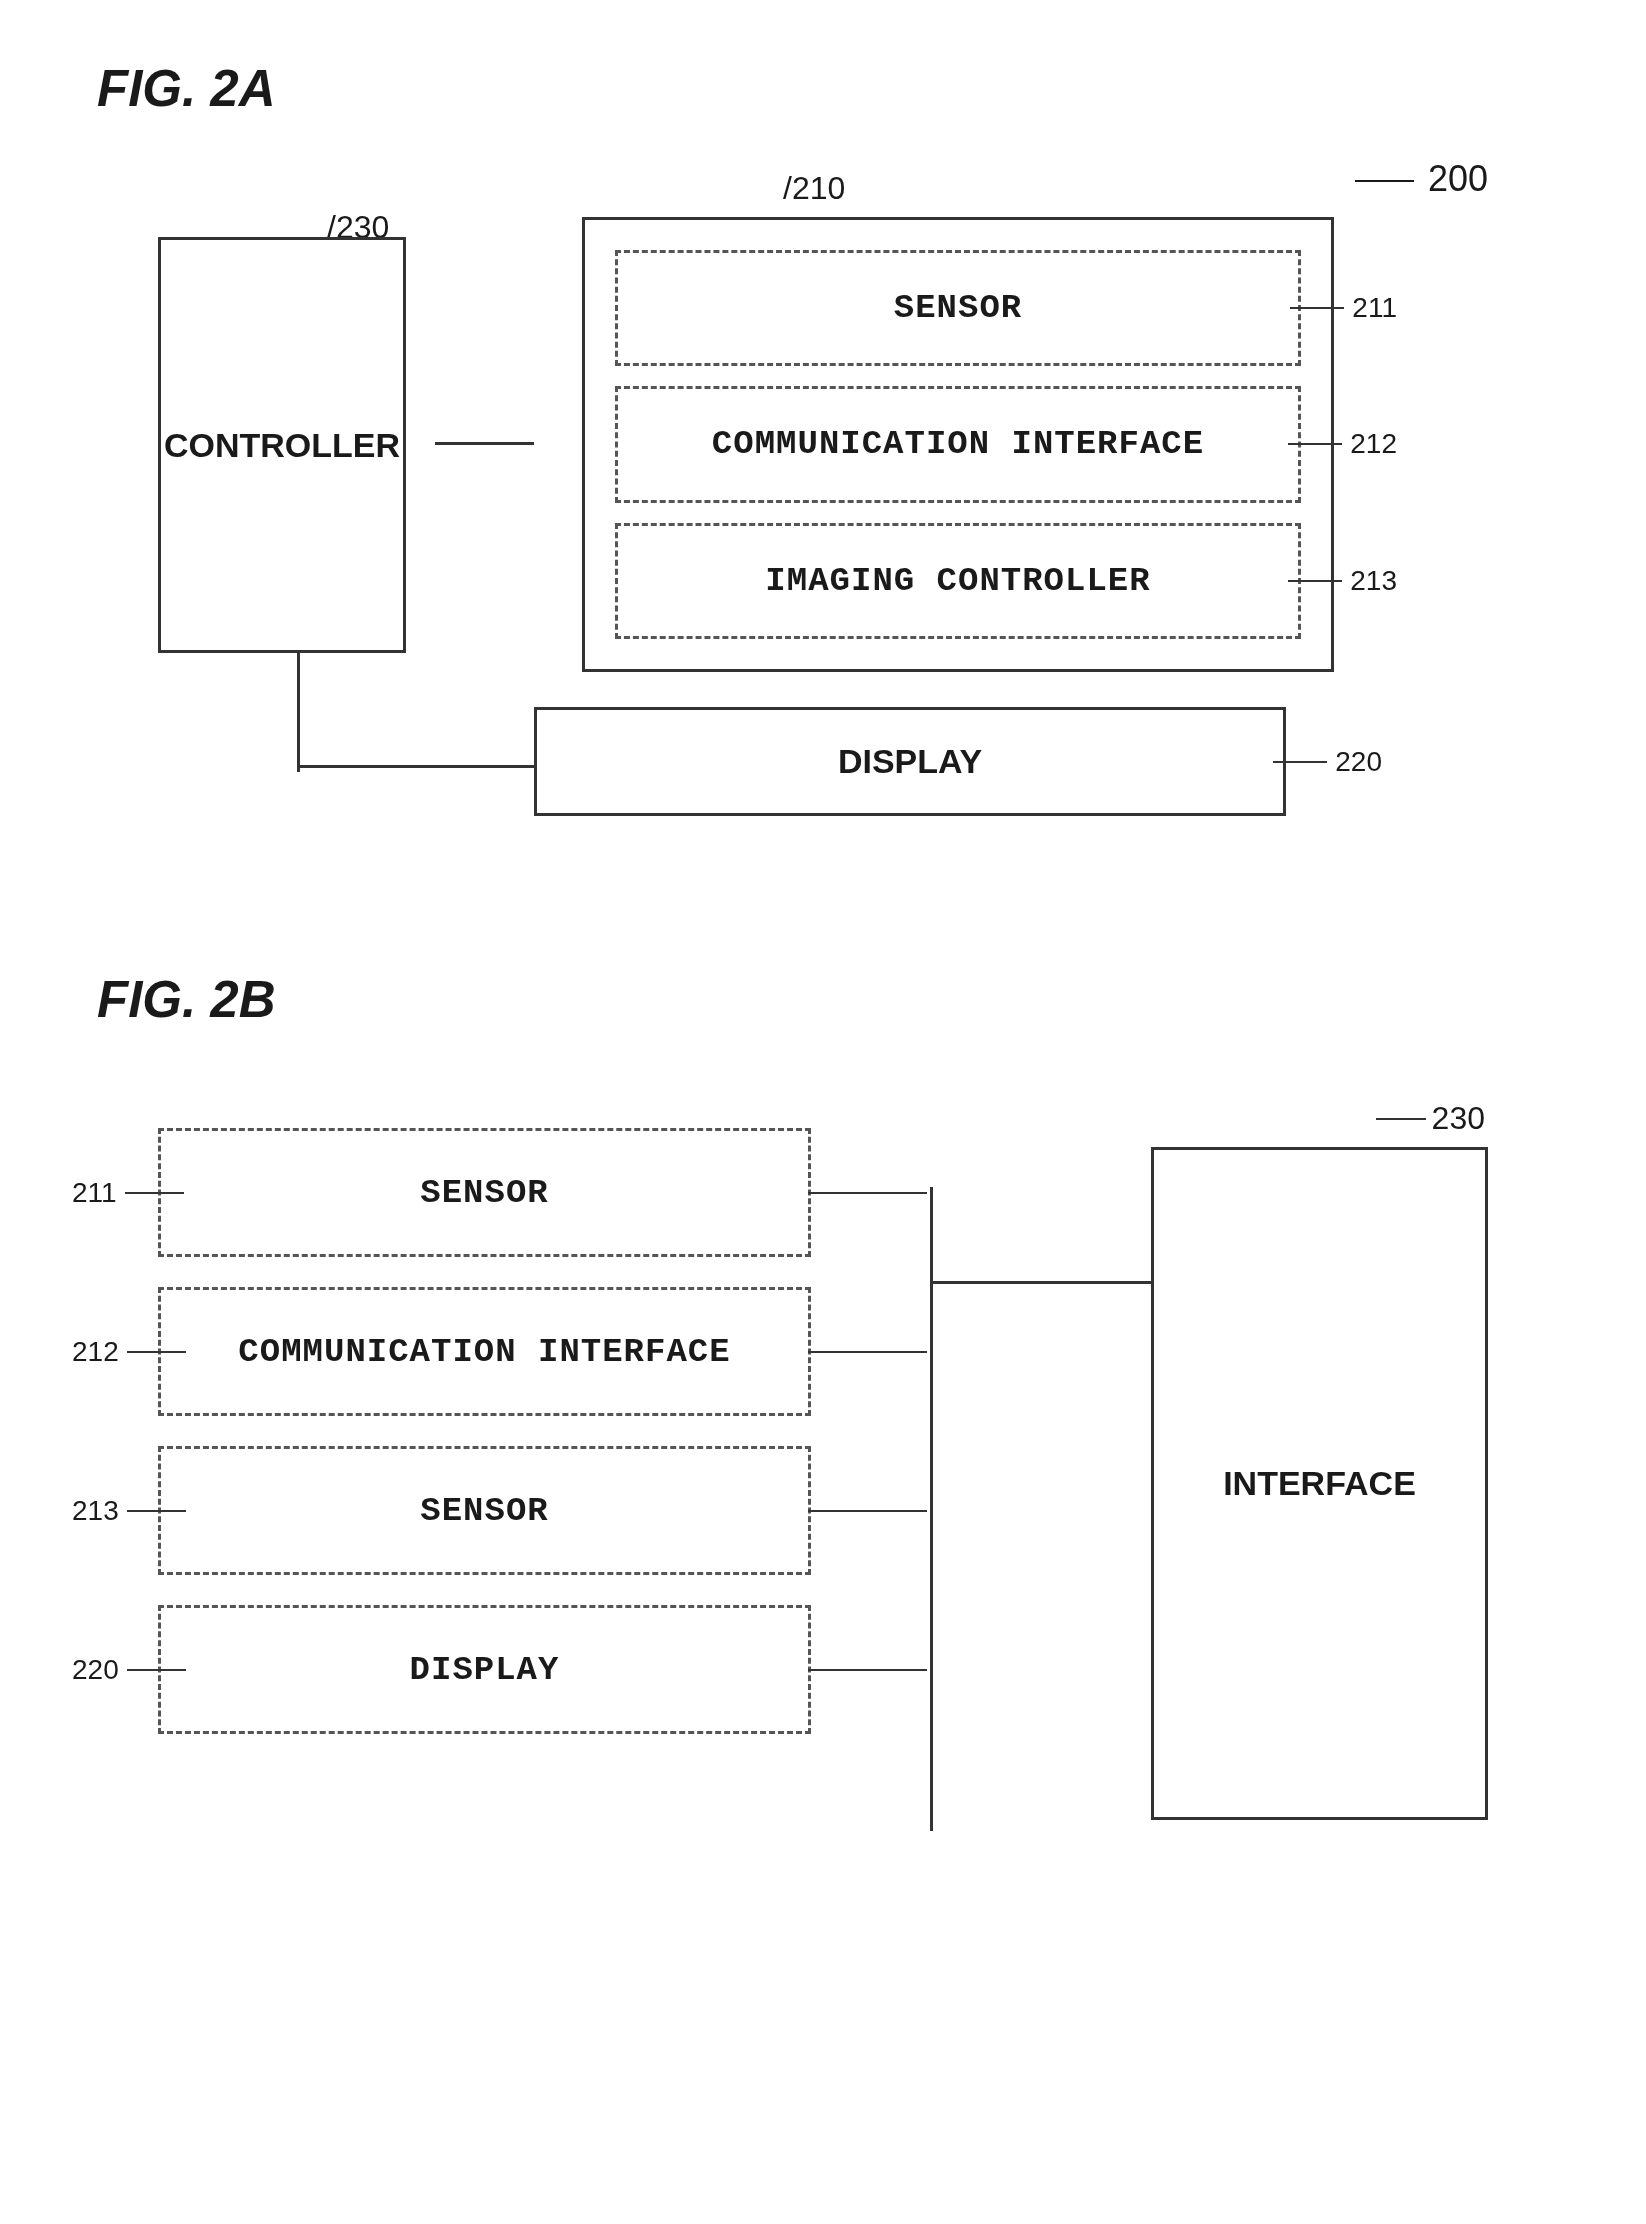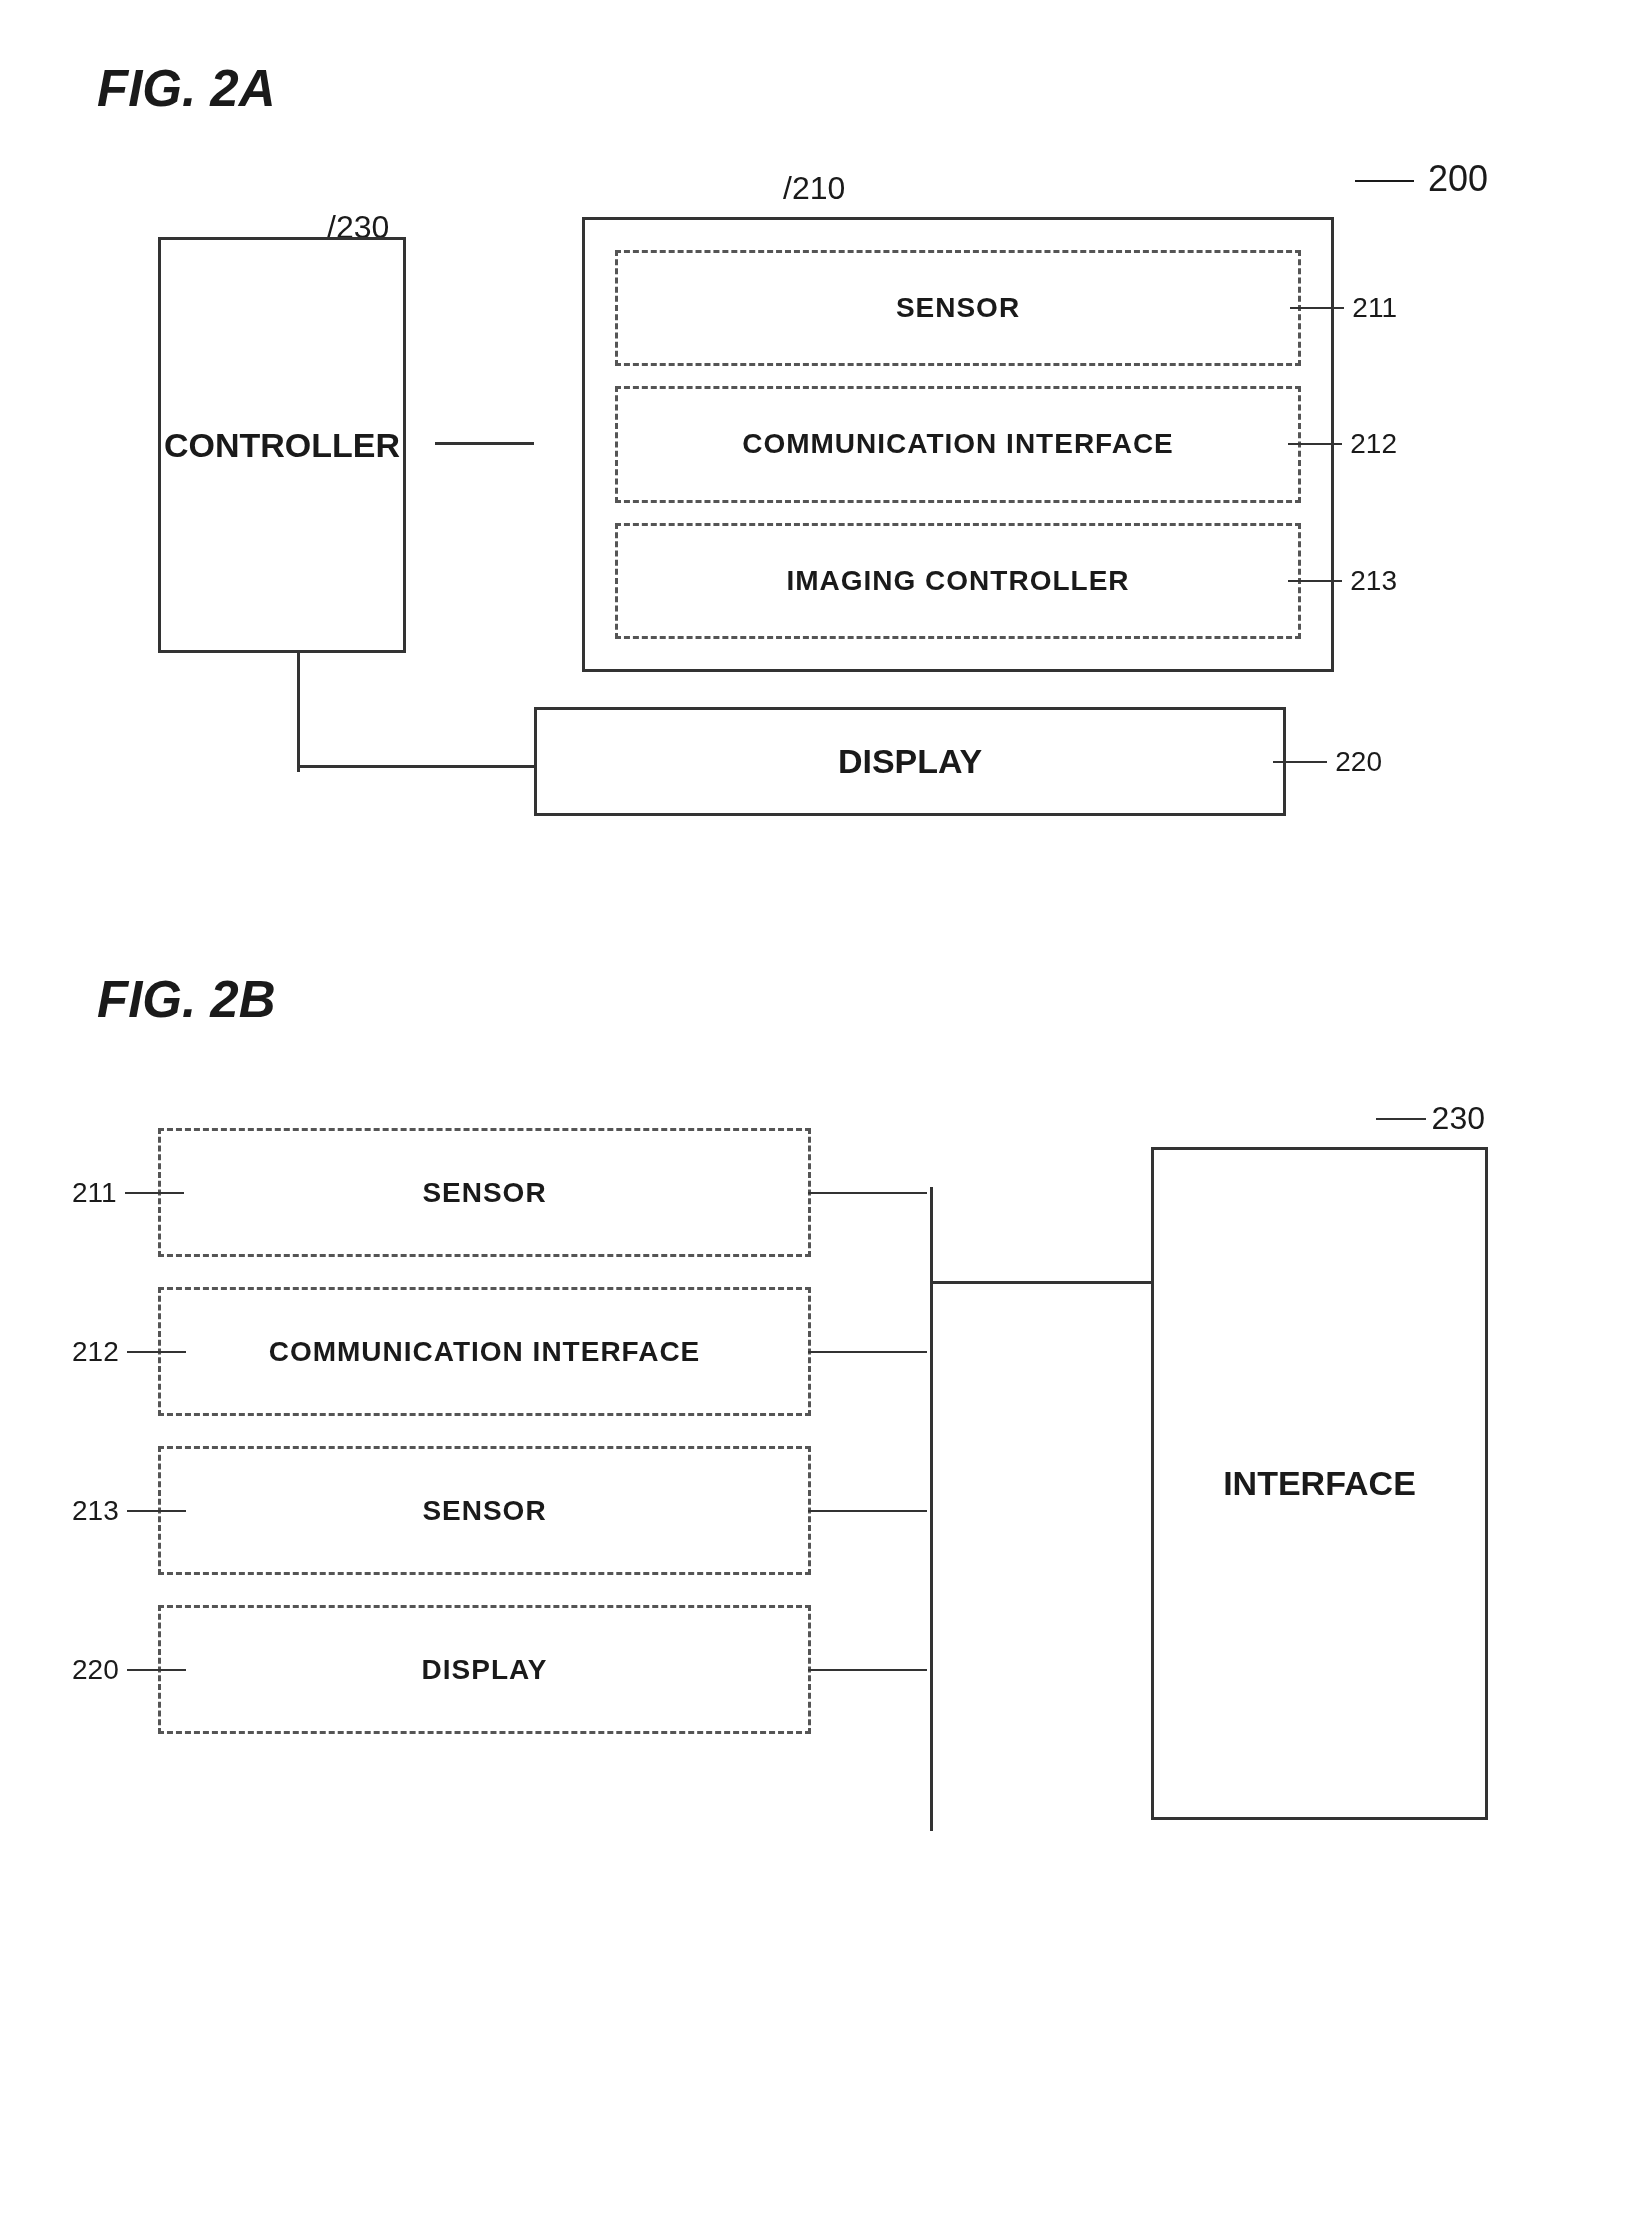--- a/index.html
+++ b/index.html
@@ -139,24 +139,24 @@
       display: flex;
       align-items: center;
       justify-content: center;
       padding: 20px;
       background: #fff;
       position: relative;
       flex: 1;
     }
 
     .component-label {
-      font-size: 28px;
+      font-size: 34px;
       font-weight: bold;
       color: #1a1a1a;
-      font-family: Liberation Sans, sans-serif;
+      font-family: Liberation Mono, monospace;
       letter-spacing: 1px;
       text-align: center;
     }
 
     .ref-side {
       position: absolute;
       right: -99px;
       top: 50%;
       transform: translateY(-50%);
       font-size: 28px;

